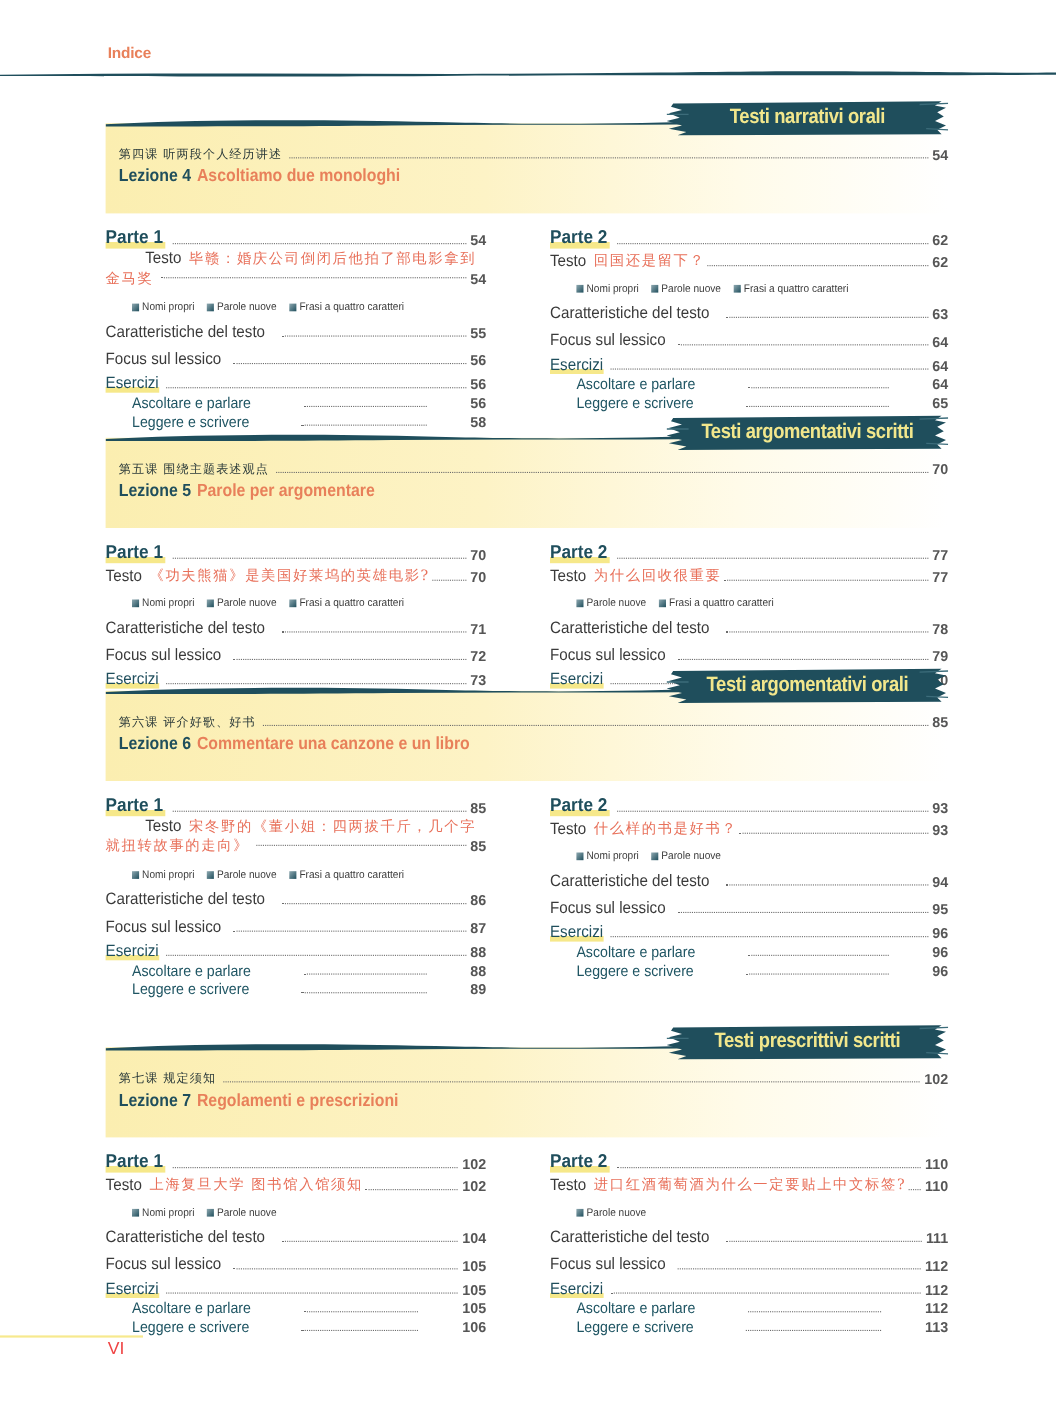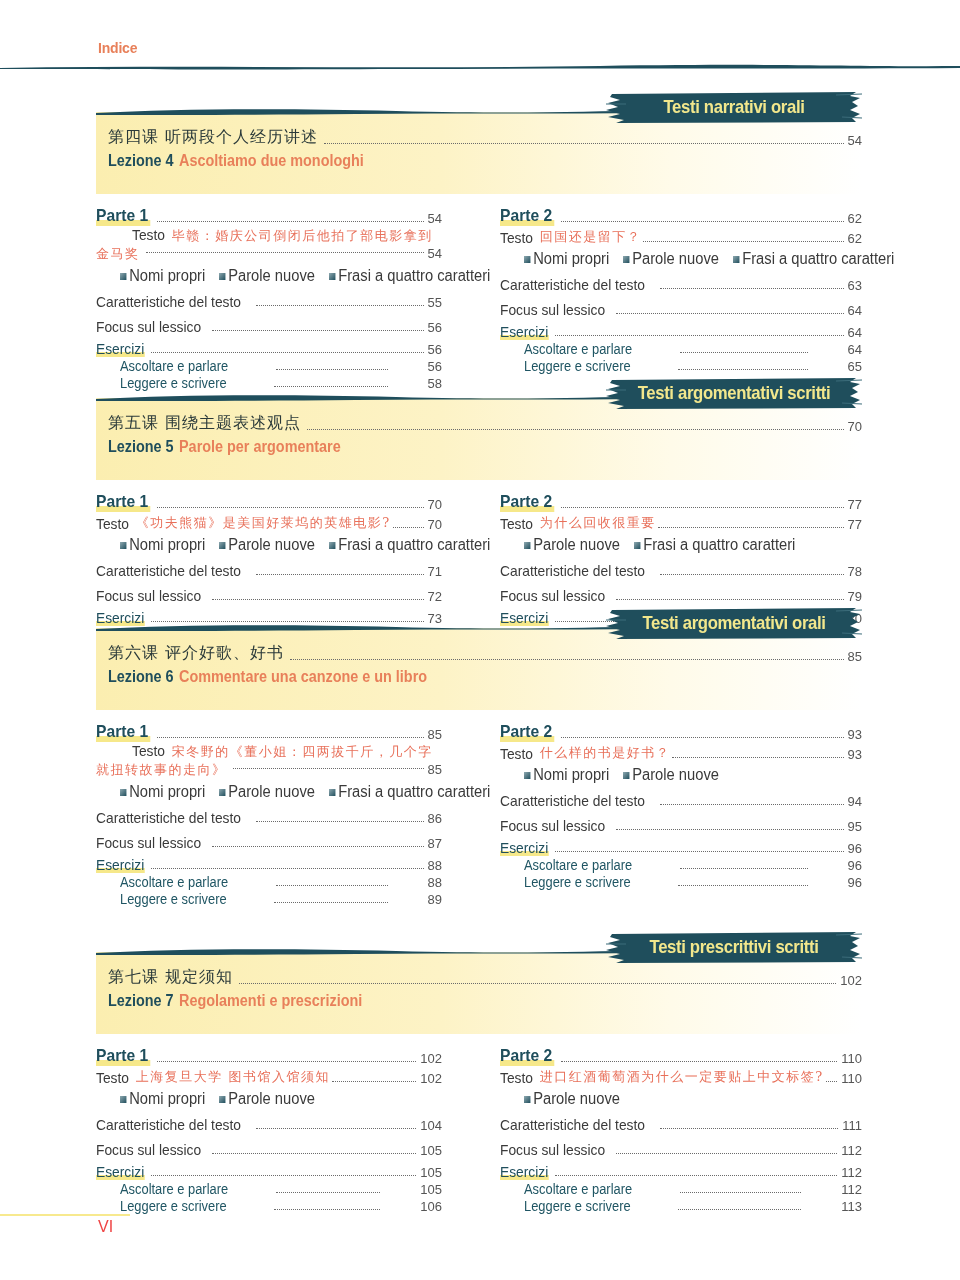--- a/index.html
+++ b/index.html
@@ -31,27 +31,27 @@
   .banner-label {
     position: absolute; left: 0; right: 0; top: 6px; text-align: center;
     font-family: "Liberation Sans", sans-serif; font-weight: bold; font-size: 19px;
     color: #f2e78c; letter-spacing: -0.4px; transform: scaleX(0.88);
   }
   .lesson-zh-row {
     position: absolute; left: 12px; right: 0; top: 18px; height: 18px;
     display: flex; align-items: flex-end;
   }
   .lesson-zh {
-    font-family: "DejaVu Serif", serif; font-size: 16px; color: #2b3a3a; white-space: nowrap;
+    font-family: "DejaVu Serif", serif; font-size: 11px; color: #2b3a3a; white-space: nowrap;
     letter-spacing: 1px;
   }
   .dots {
     flex: 1; border-bottom: 1px dotted #6b6b6b; margin: 0 4px 4px 6px; height: 1px;
   }
-  .pg { font-size: 13px; color: #555; white-space: nowrap; font-family: "Liberation Sans", sans-serif; }
+  .pg { font-size: 13px; color: #555; white-space: nowrap; font-family: "Liberation Sans", sans-serif; font-weight: bold; }
   .lesson-it {
     position: absolute; left: 12px; top: 40px; font-weight: bold; font-size: 16px;
     white-space: nowrap; transform: scaleX(0.9); transform-origin: left;
   }
   .lesson-num { color: #1f4e5c; }
   .lesson-title { color: #e8805a; margin-left: 6px; }
 
   .columns { display: flex; justify-content: space-between; margin-top: 12px; }
   .col { width: 346px; }
   .col.right { width: 362px; }
@@ -68,21 +68,21 @@
   .testo { height: 20px; }
   .testo .zh, .testo-wrap .zh {
     font-family: "DejaVu Serif", serif; font-size: 13px; color: #e8705a; letter-spacing: 1.5px; margin-left: 4px;
   }
   .testo-wrap { font-size: 15px; line-height: 18px; }
   .testo-wrap .first { white-space: nowrap; margin-left: 36px; }
   .testo-wrap .first .lbl { font-size: 15px; transform: scaleX(0.92); display: inline-block; transform-origin: left; }
   .testo-wrap .cont { display: flex; align-items: center; height: 18px; }
   .testo-wrap .cont .zh { margin-left: 0; }
 
-  .bullets { height: 22px; padding-left: 24px; display: flex; align-items: flex-end; font-size: 16px; color: #3a3a3a; white-space: nowrap; }
+  .bullets { height: 22px; padding-left: 24px; display: flex; align-items: flex-end; font-size: 10px; color: #3a3a3a; white-space: nowrap; }
   .bullet { display: inline-flex; align-items: center; margin-right: 6px; transform: scaleX(0.92); transform-origin: left; }
   .bullet .sq {
     display: inline-block; width: 7px; height: 7px; margin-right: 3px;
     background: linear-gradient(135deg, #8fa9b1, #1f4e5c);
   }
   .gap-row { height: 25px; }
   .gap-row .lbl { font-size: 15px; }
   .eserc { height: 22px; }
   .eserc .lbl {
     font-size: 15px; color: #1f4e5c; font-weight: bold; font-weight: normal;

